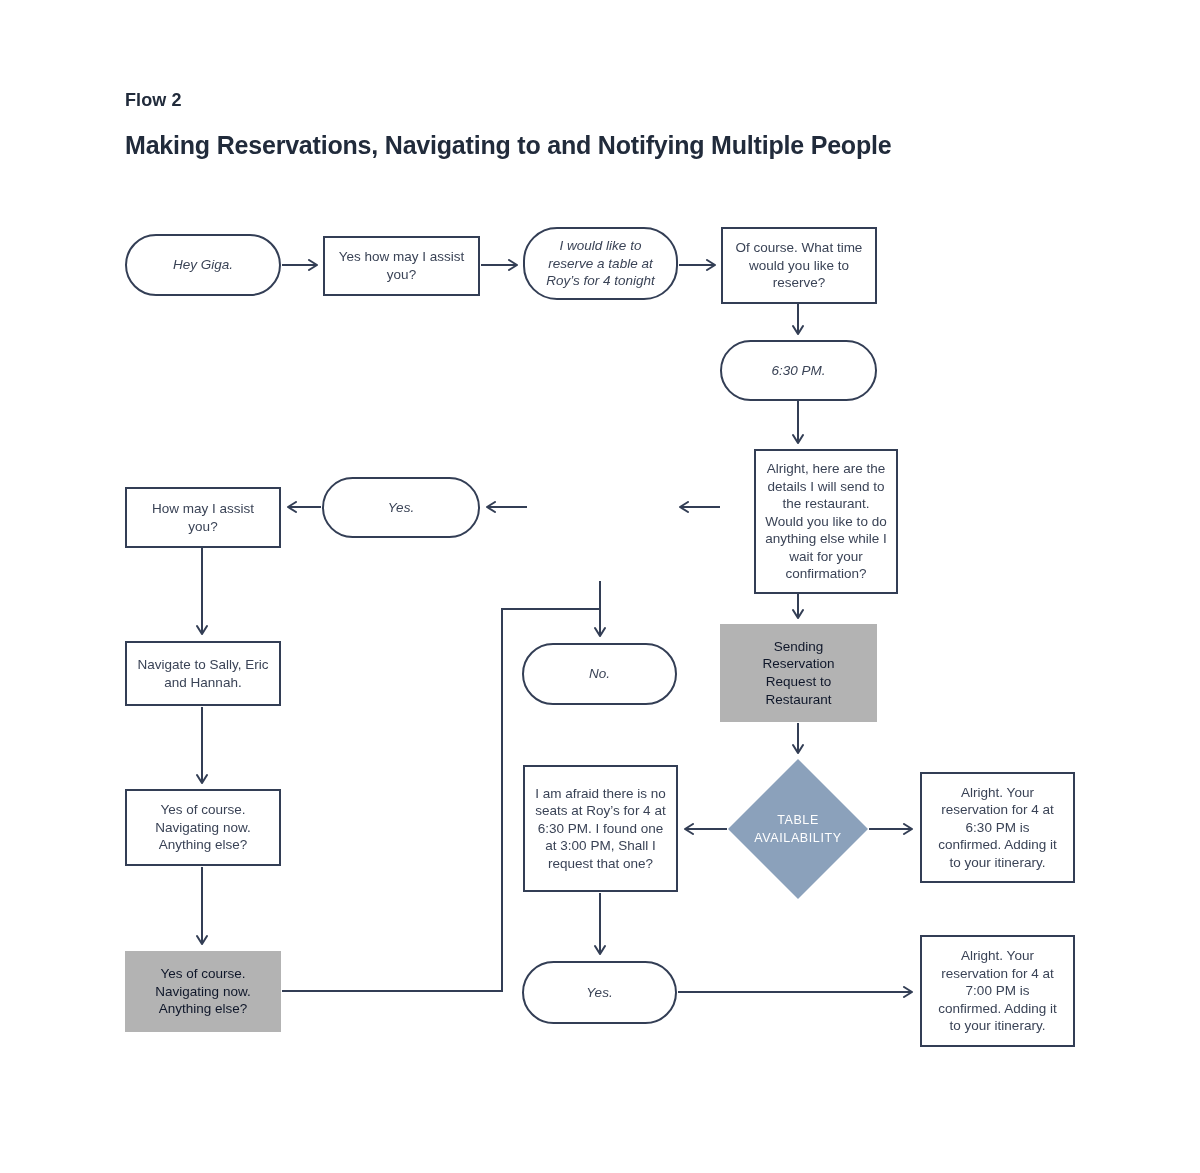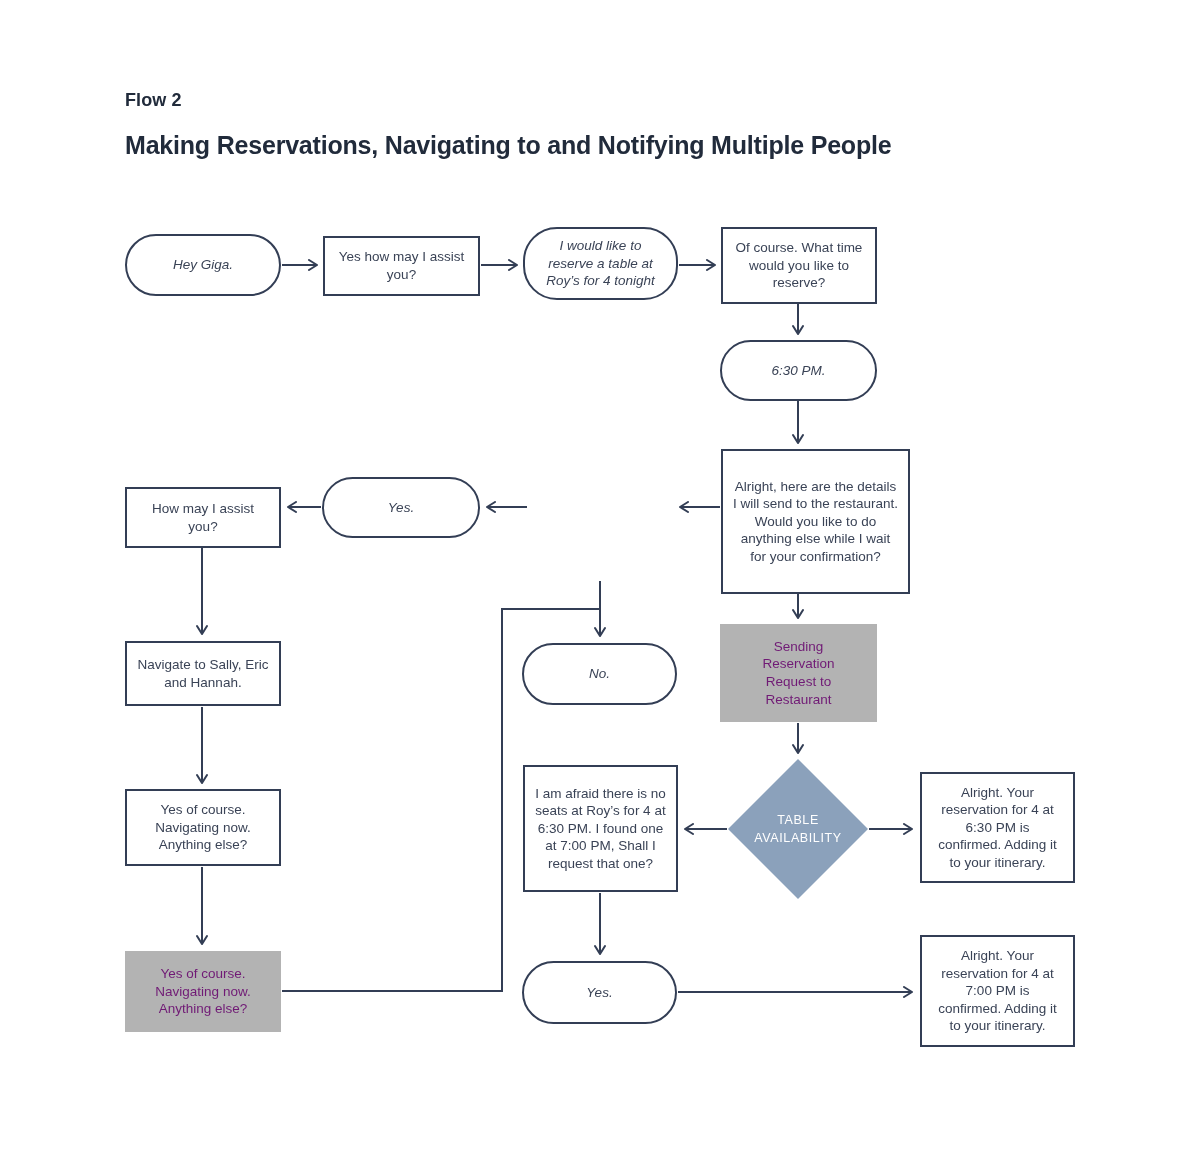--- a/index.html
+++ b/index.html
@@ -16,21 +16,21 @@
   .canvas{position:relative;width:1200px;height:1173px;background:var(--bg);overflow:hidden;}
 
   .flow-label{position:absolute;left:125px;top:90px;font-size:18px;font-weight:bold;color:var(--title);letter-spacing:0.1px;}
   .page-title{position:absolute;left:125px;top:131px;font-size:25px;font-weight:bold;color:var(--title);letter-spacing:-0.2px;}
 
   .node{position:absolute;display:flex;align-items:center;justify-content:center;
         text-align:center;font-size:13.5px;line-height:1.3;color:var(--text);
         background:var(--bg);}
   .pill{border:2px solid var(--line);border-radius:34px;padding:0 12px;font-style:italic;}
   .rect{border:2px solid var(--line);padding:4px 10px;}
-  .state{background:var(--state);color:#701a75;border:none;padding:4px 20px;}
+  .state{background:var(--state);color:#0f172a;border:none;padding:4px 20px;}
 
   .diamond{position:absolute;}
   .diamond .shape{position:absolute;inset:0;background:var(--diamond);
                   transform:rotate(45deg) scale(0.7071);}
   .diamond .dlabel{position:absolute;inset:0;display:flex;align-items:center;justify-content:center;
                    text-align:center;color:#ffffff;font-size:12.5px;line-height:1.45;
                    letter-spacing:0.6px;padding:0 18px;}
 
   svg.connectors{position:absolute;left:0;top:0;pointer-events:none;}
   svg.connectors path{stroke:var(--line);stroke-width:2;fill:none;}
@@ -83,21 +83,21 @@
   </div>
 
   <div class="node rect" style="left:721px;top:227px;width:156px;height:77px;">
     <span>Of course. What time would you like to reserve?</span>
   </div>
 
   <div class="node pill" style="left:720px;top:340px;width:157px;height:61px;">
     <span>6:30 PM.</span>
   </div>
 
-  <div class="node rect" style="left:721px;top:449px;width:189px;height:145px;padding:4px 9px;">
+  <div class="node rect" style="left:754px;top:449px;width:144px;height:145px;padding:4px 9px;">
     <span>Alright, here are the details I will send to the restaurant. Would you like to do anything else while I wait for your confirmation?</span>
   </div>
 
 
   <div class="node pill" style="left:322px;top:477px;width:158px;height:61px;">
     <span>Yes.</span>
   </div>
 
   <div class="node rect" style="left:125px;top:477px;width:156px;height:61px;padding:4px 16px;margin-top:10px;">
     <span>How may I assist you?</span>
@@ -122,21 +122,21 @@
   <div class="node state" style="left:720px;top:624px;width:157px;height:98px;padding:4px 34px;">
     <span>Sending Reservation Request to Restaurant</span>
   </div>
 
   <div class="diamond" style="left:728px;top:759px;width:140px;height:140px;">
     <div class="shape"></div>
     <div class="dlabel">TABLE AVAILABILITY</div>
   </div>
 
   <div class="node rect" style="left:523px;top:765px;width:155px;height:127px;padding:4px 9px;">
-    <span>I am afraid there is no seats at Roy’s for 4 at 6:30 PM. I found one at 7:00 PM, Shall I request that one?</span>
+    <span>I am afraid there is no seats at Roy’s for 4 at 6:30 PM. I found one at 3:00 PM, Shall I request that one?</span>
   </div>
 
   <div class="node rect" style="left:920px;top:772px;width:155px;height:111px;padding:0 14px;">
     <span>Alright. Your reservation for 4 at 6:30 PM is confirmed. Adding it to your itinerary.</span>
   </div>
 
   <div class="node pill" style="left:522px;top:961px;width:155px;height:63px;">
     <span>Yes.</span>
   </div>
 

